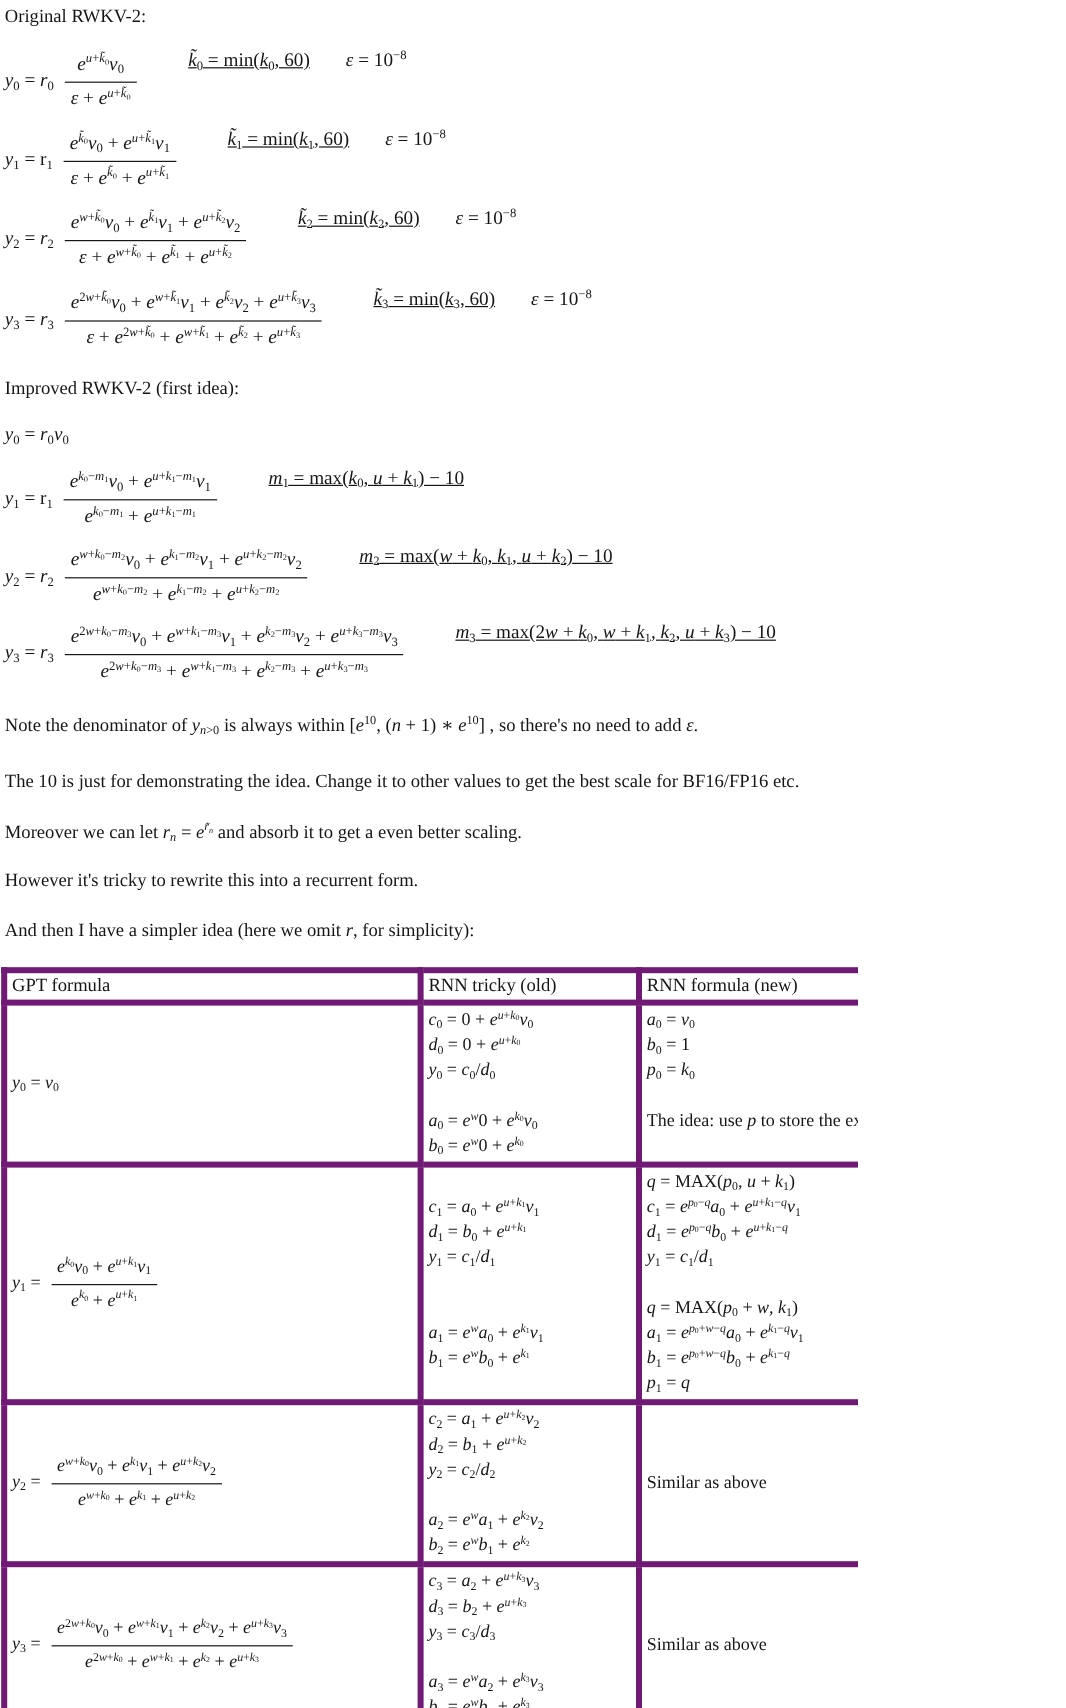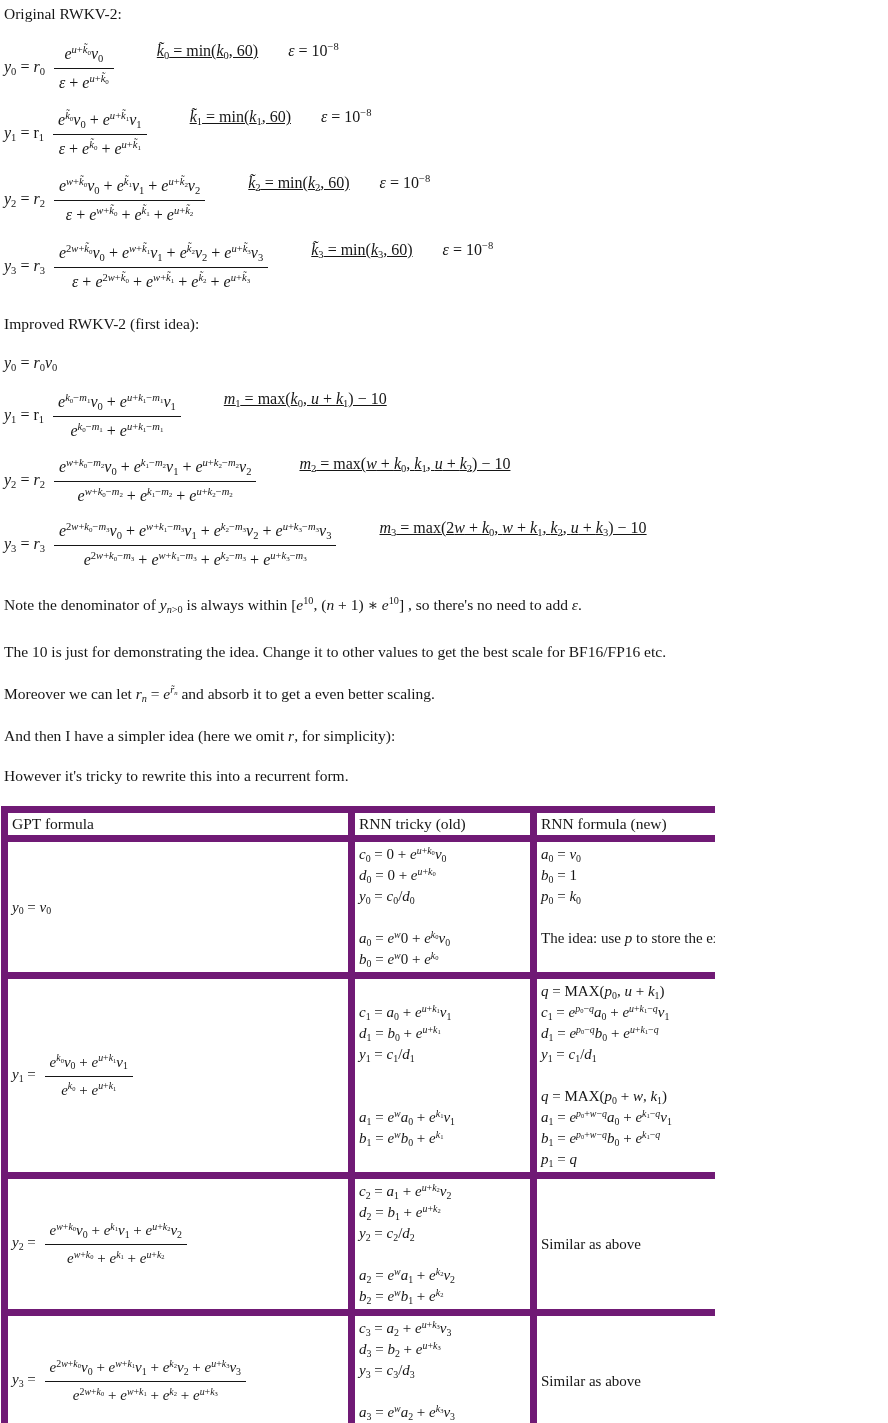--- a/index.html
+++ b/index.html
@@ -48,21 +48,21 @@
 
   
   table.formulas {
     border-collapse: collapse;
     table-layout: fixed;
     width: 884px;
     margin-top: 20px;
     margin-left: -3px;
   }
   table.formulas th, table.formulas td {
-    border: 7px solid #701a75;
+    border: 5px solid #701a75;
     font-weight: normal;
     text-align: left;
     padding: 2px 4px;
     font-size: 15px;
     overflow: hidden;
   }
   table.formulas th { font-size: 15.5px; height: 20px; padding: 1px 4px; }
   td.cell-lines { vertical-align: top; }
   td.cell-gpt  { vertical-align: middle; }
   td.cell-mid  { vertical-align: middle; font-size: 15.5px; }
@@ -110,22 +110,22 @@
     <span class="eq-cond"><i>m</i><sub>2</sub> = max(<i>w</i> + <i>k</i><sub>0</sub>, <i>k</i><sub>1</sub>, <i>u</i> + <i>k</i><sub>2</sub>) − 10</span>
   </div>
   <div class="eq-row mt-i3">
     <span class="eq-main"><i>y</i><sub>3</sub> = <i>r</i><sub>3</sub> <span class="frac"><span class="num"><i>e</i><sup>2<i>w</i>+<i>k</i><sub>0</sub>−<i>m</i><sub>3</sub></sup><i>v</i><sub>0</sub> + <i>e</i><sup><i>w</i>+<i>k</i><sub>1</sub>−<i>m</i><sub>3</sub></sup><i>v</i><sub>1</sub> + <i>e</i><sup><i>k</i><sub>2</sub>−<i>m</i><sub>3</sub></sup><i>v</i><sub>2</sub> + <i>e</i><sup><i>u</i>+<i>k</i><sub>3</sub>−<i>m</i><sub>3</sub></sup><i>v</i><sub>3</sub></span><span class="den"><i>e</i><sup>2<i>w</i>+<i>k</i><sub>0</sub>−<i>m</i><sub>3</sub></sup> + <i>e</i><sup><i>w</i>+<i>k</i><sub>1</sub>−<i>m</i><sub>3</sub></sup> + <i>e</i><sup><i>k</i><sub>2</sub>−<i>m</i><sub>3</sub></sup> + <i>e</i><sup><i>u</i>+<i>k</i><sub>3</sub>−<i>m</i><sub>3</sub></sup></span></span></span>
     <span class="eq-cond"><i>m</i><sub>3</sub> = max(2<i>w</i> + <i>k</i><sub>0</sub>, <i>w</i> + <i>k</i><sub>1</sub>, <i>k</i><sub>2</sub>, <i>u</i> + <i>k</i><sub>3</sub>) − 10</span>
   </div>
 
   <div class="para mt-p1">Note the denominator of <i>y</i><sub><i>n</i>&gt;0</sub> is always within [<i>e</i><sup>10</sup>, (<i>n</i> + 1) ∗ <i>e</i><sup>10</sup>] , so there's no need to add <i>ε</i>.</div>
   <div class="para mt-p2">The 10 is just for demonstrating the idea. Change it to other values to get the best scale for BF16/FP16 etc.</div>
   <div class="para mt-p3">Moreover we can let <i>r</i><sub><i>n</i></sub> = <i>e</i><sup><i>r̃</i><sub><i>n</i></sub></sup> and absorb it to get a even better scaling.</div>
+  <div class="para mt-p4">However it's tricky to rewrite this into a recurrent form.</div>
   <div class="para mt-p5">And then I have a simpler idea (here we omit <i>r</i>, for simplicity):</div>
-  <div class="para mt-p4">However it's tricky to rewrite this into a recurrent form.</div>
 
   <table class="formulas">
     <colgroup>
       <col style="width:347px">
       <col style="width:182px">
       <col style="width:355px">
     </colgroup>
     <tbody>
         <tr>
       <th>GPT formula</th>

